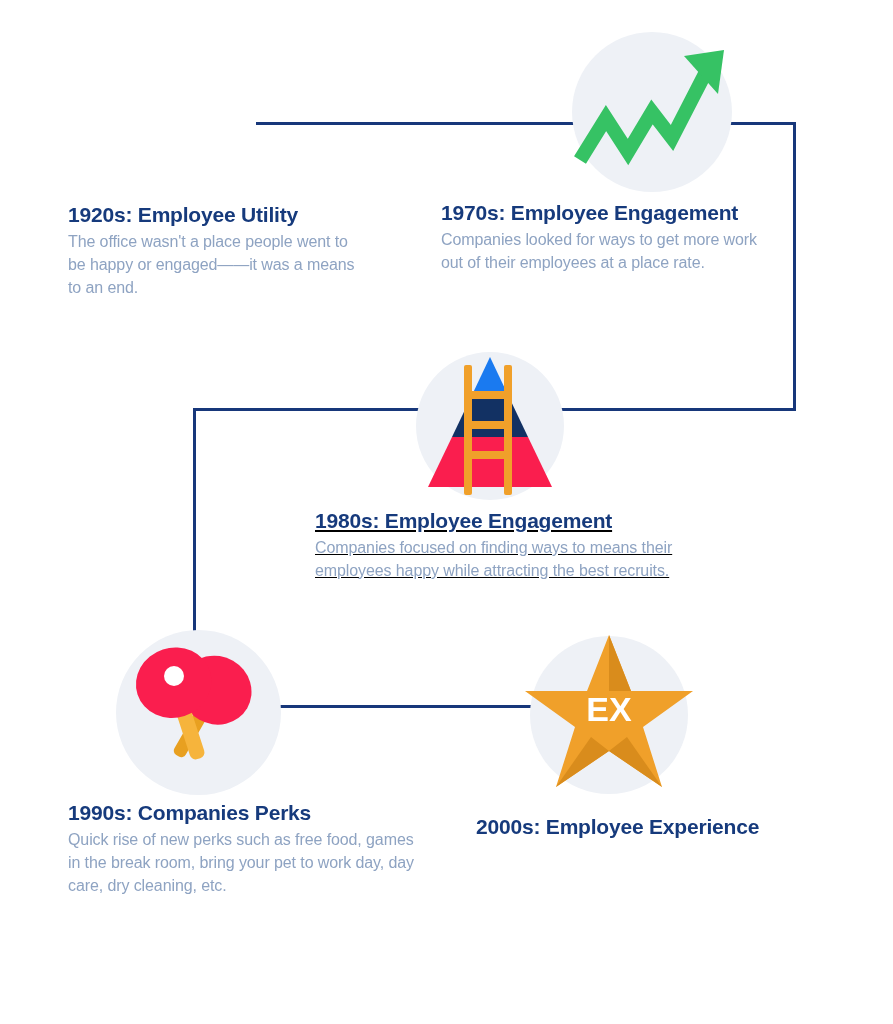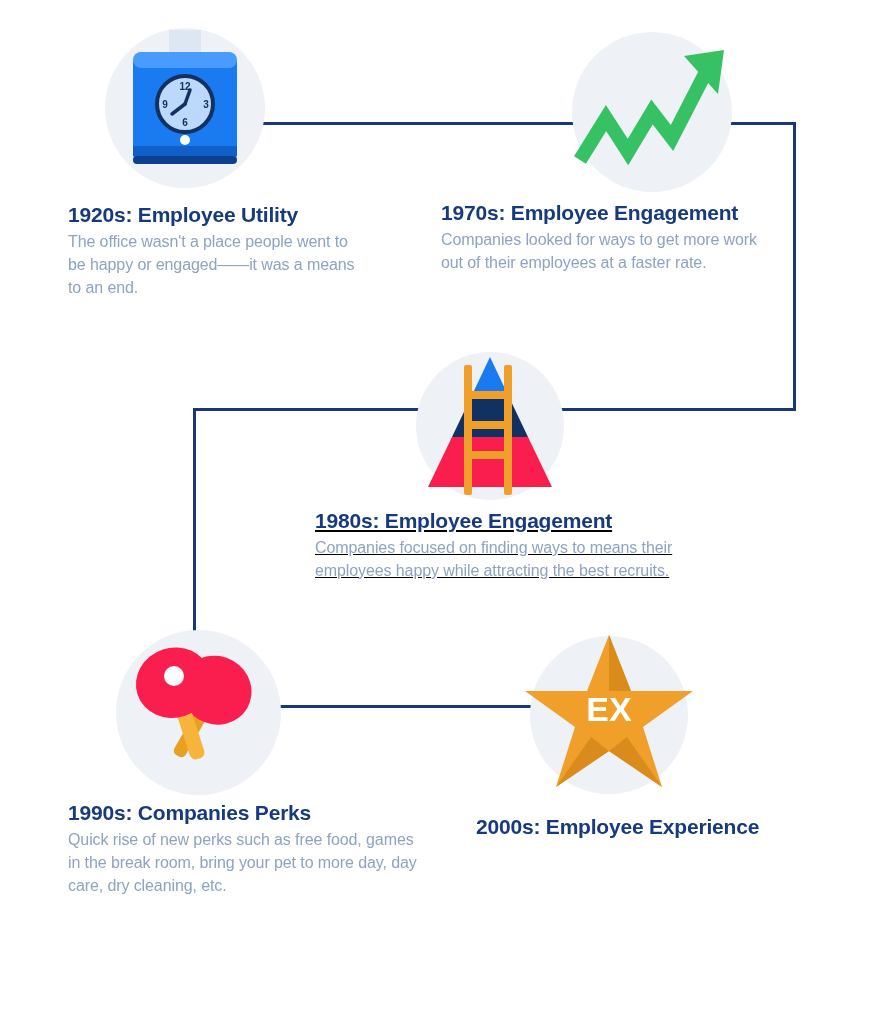--- a/index.html
+++ b/index.html
@@ -78,41 +78,20 @@
 <body>
 
 <div id="canvas">
 
   <div class="connector conn-h" id="line-1920-1970"></div>
   <div class="connector conn-v" id="line-1970-down"></div>
   <div class="connector conn-h" id="line-1970-1980"></div>
   <div class="connector conn-v" id="line-1980-down"></div>
   <div class="connector conn-h" id="line-1990-2000"></div>
 
-  <div class="icon-circle" id="icon-timeclock">
-    <svg width="160" height="160" viewBox="0 0 160 160">
-
-      <rect x="64" y="2" width="32" height="36" fill="#dde6f3"></rect>
-
-      <rect x="28" y="24" width="104" height="112" rx="10" fill="#1a7af0"></rect>
-      <rect x="28" y="24" width="104" height="16" rx="8" fill="#4a9bff"></rect>
-      <rect x="28" y="118" width="104" height="10" fill="#1160c9"></rect>
-      <rect x="28" y="128" width="104" height="8" rx="4" fill="#0d3f8e"></rect>
-
-      <circle cx="80" cy="76" r="28" fill="#bcd8fb" stroke="#123163" stroke-width="4"></circle>
-      <text x="80" y="62" font-family="'Liberation Sans',sans-serif" font-size="10" font-weight="bold" fill="#123163" text-anchor="middle">12</text>
-      <text x="101" y="80" font-family="'Liberation Sans',sans-serif" font-size="10" font-weight="bold" fill="#123163" text-anchor="middle">3</text>
-      <text x="80" y="98" font-family="'Liberation Sans',sans-serif" font-size="10" font-weight="bold" fill="#123163" text-anchor="middle">6</text>
-      <text x="60" y="80" font-family="'Liberation Sans',sans-serif" font-size="10" font-weight="bold" fill="#123163" text-anchor="middle">9</text>
-      <line x1="80" y1="76" x2="67" y2="86" stroke="#123163" stroke-width="3.5" stroke-linecap="round"></line>
-      <line x1="80" y1="76" x2="85" y2="62" stroke="#123163" stroke-width="3.5" stroke-linecap="round"></line>
-
-      <circle cx="80" cy="112" r="5" fill="#ffffff"></circle>
-    </svg>
-  </div>
 
   <div class="icon-circle" id="icon-growth">
     <svg width="160" height="160" viewBox="0 0 160 160">
       <polyline points="8,128 34,86 56,120 80,80 100,106 136,36" fill="none" stroke="#36c264" stroke-width="14" stroke-linejoin="miter" stroke-linecap="butt"></polyline>
       <polygon points="112,24 152,18 146,62" fill="#36c264"></polygon>
     </svg>
   </div>
 
   <div class="icon-circle" id="icon-pyramid">
     <svg width="180" height="160" viewBox="0 0 180 160" style="margin-top:6px;">
@@ -158,30 +137,30 @@
     </svg>
   </div>
 
   <div class="block" id="block-1920">
     <h3>1920s: Employee Utility</h3>
     <p>The office wasn't a place people went to be happy or engaged——it was a means to an end.</p>
   </div>
 
   <div class="block" id="block-1970">
     <h3>1970s: Employee Engagement</h3>
-    <p>Companies looked for ways to get more work out of their employees at a faster rate.</p>
+    <p>Companies looked for ways to get more work out of their employees at a place rate.</p>
   </div>
 
   <div class="block" id="block-1980">
     <h3>1980s: Employee Engagement</h3>
     <p>Companies focused on finding  ways to means their employees happy while attracting the best recruits.</p>
   </div>
 
   <div class="block" id="block-1990">
     <h3>1990s: Companies Perks</h3>
-    <p>Quick rise of new perks such as free food, games in the break room, bring your pet to more day, day care, dry cleaning, etc.</p>
+    <p>Quick rise of new perks such as free food, games in the break room, bring your pet to work day, day care, dry cleaning, etc.</p>
   </div>
 
   <div class="block" id="block-2000">
     <h3>2000s: Employee Experience</h3>
   </div>
 
 </div>
 
 </body></html>

